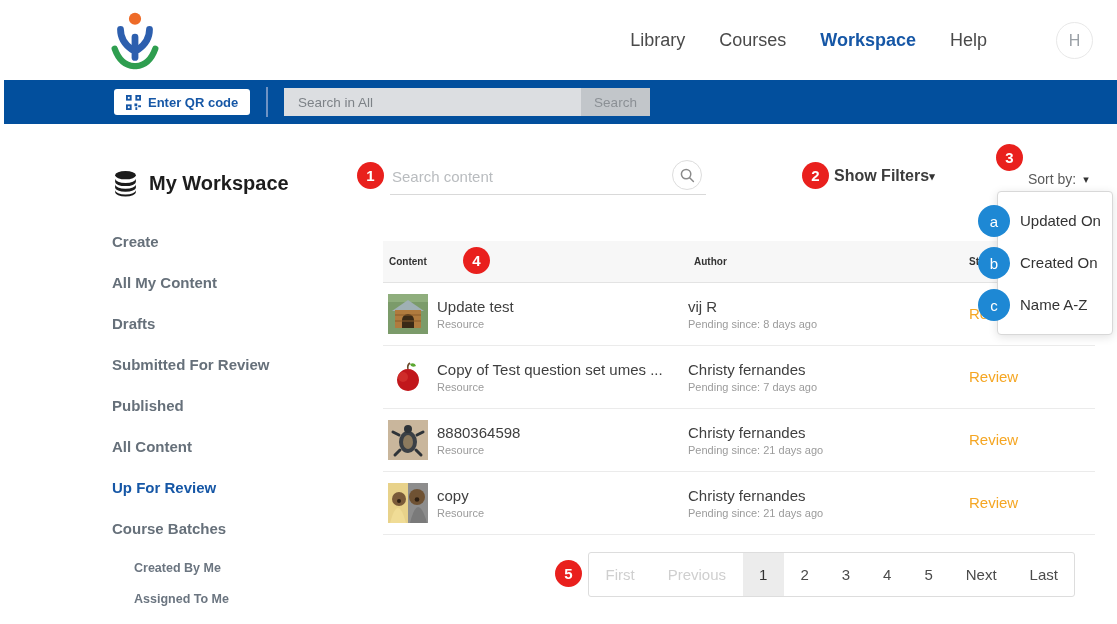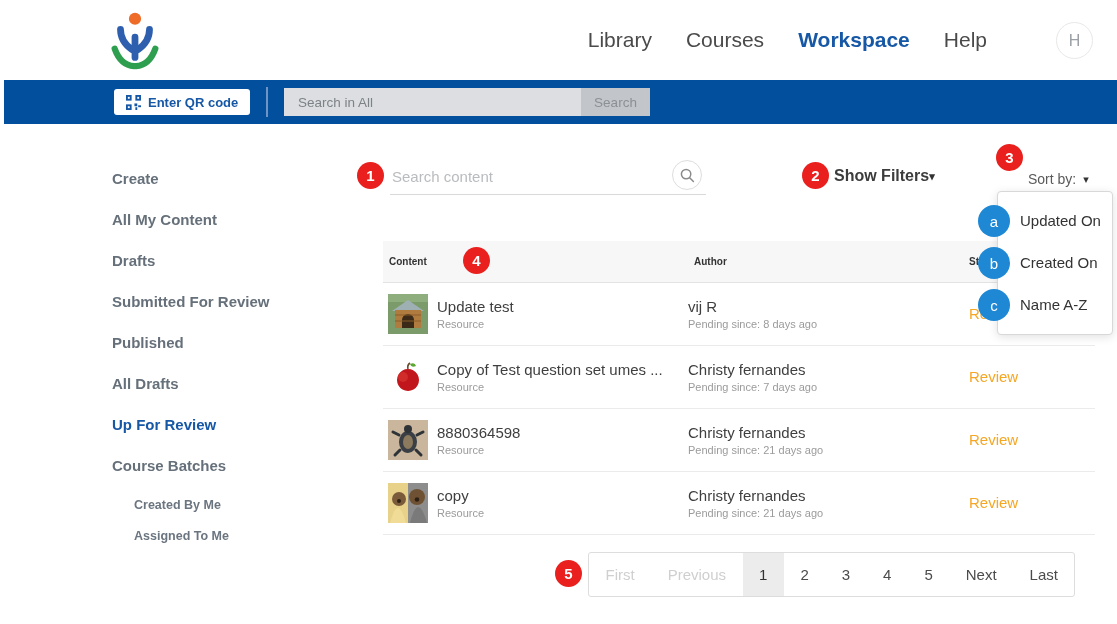--- a/index.html
+++ b/index.html
@@ -3,21 +3,21 @@
 <meta charset="utf-8">
 <style>
   * { margin:0; padding:0; box-sizing:border-box; }
   body { background:#fff; font-family:"Liberation Sans", sans-serif; }
   .canvas { position:relative; width:1117px; height:624px; background:#fff; overflow:hidden; }
 
   
   .top-header { position:absolute; left:0; top:0; width:1117px; height:80px; background:#fff; }
   .brand-logo { position:absolute; left:106px; top:9px; }
   .top-nav { position:absolute; right:130px; top:0; height:80px; display:flex; align-items:center; gap:34px; }
-  .top-nav a { text-decoration:none; color:#4a4a4a; font-size:21px; cursor:pointer; }
+  .top-nav a { text-decoration:none; color:#4a4a4a; font-size:18px; cursor:pointer; }
   .top-nav a.active { color:#1657a6; font-weight:bold; }
   .avatar { position:absolute; right:24px; top:22px; width:37px; height:37px; border:1px solid #e8e8e8; border-radius:50%;
             display:flex; align-items:center; justify-content:center; color:#9aa0a6; font-size:16px; background:#fff; cursor:pointer; }
 
   
   .qr-bar { position:absolute; left:4px; top:80px; width:1117px; height:44px; background:#024f9d; }
   .qr-btn { position:absolute; left:110px; top:9px; height:26px; padding:0 12px; background:#fff; border:none; border-radius:3px;
             color:#1657a6; font-weight:bold; font-size:13px; display:flex; align-items:center; gap:7px; cursor:pointer;
             font-family:"Liberation Sans", sans-serif; }
   .vsep { position:absolute; left:262px; top:7px; width:2px; height:30px; background:#6f93c4; }
@@ -119,26 +119,37 @@
         </g>
       </svg>
       <span>Enter QR code</span>
     </button>
     <div class="vsep"></div>
     <input class="global-search-input" type="text" placeholder="Search in All" style="">
     <button class="global-search-btn">Search</button>
   </div>
 
   <aside class="sidebar">
+    <div class="ws-title">
+      <svg width="27" height="27" viewBox="0 0 26 26">
+        <g fill="#1b1b1b">
+          <ellipse cx="13" cy="5" rx="10" ry="4"></ellipse>
+          <path d="M3,8.5 a10,4 0 0 0 20,0 v3 a10,4 0 0 1 -20,0 z"></path>
+          <path d="M3,14 a10,4 0 0 0 20,0 v3 a10,4 0 0 1 -20,0 z"></path>
+          <path d="M3,19.5 a10,4 0 0 0 20,0 v2 a10,4 0 0 1 -20,0 z"></path>
+        </g>
+      </svg>
+      <span>My Workspace</span>
+    </div>
     <a class="side-item">Create</a>
     <a class="side-item">All My Content</a>
     <a class="side-item">Drafts</a>
     <a class="side-item">Submitted For Review</a>
     <a class="side-item">Published</a>
-    <a class="side-item">All Drafts</a>
+    <a class="side-item">All Content</a>
     <a class="side-item active">Up For Review</a>
     <a class="side-item">Course Batches</a>
     <a class="side-sub">Created By Me</a>
     <a class="side-sub">Assigned To Me</a>
   </aside>
 
   <div class="content-search">
     <input type="text" placeholder="Search content" style="">
     <div class="search-circle">
       <svg width="15" height="15" viewBox="0 0 16 16">

